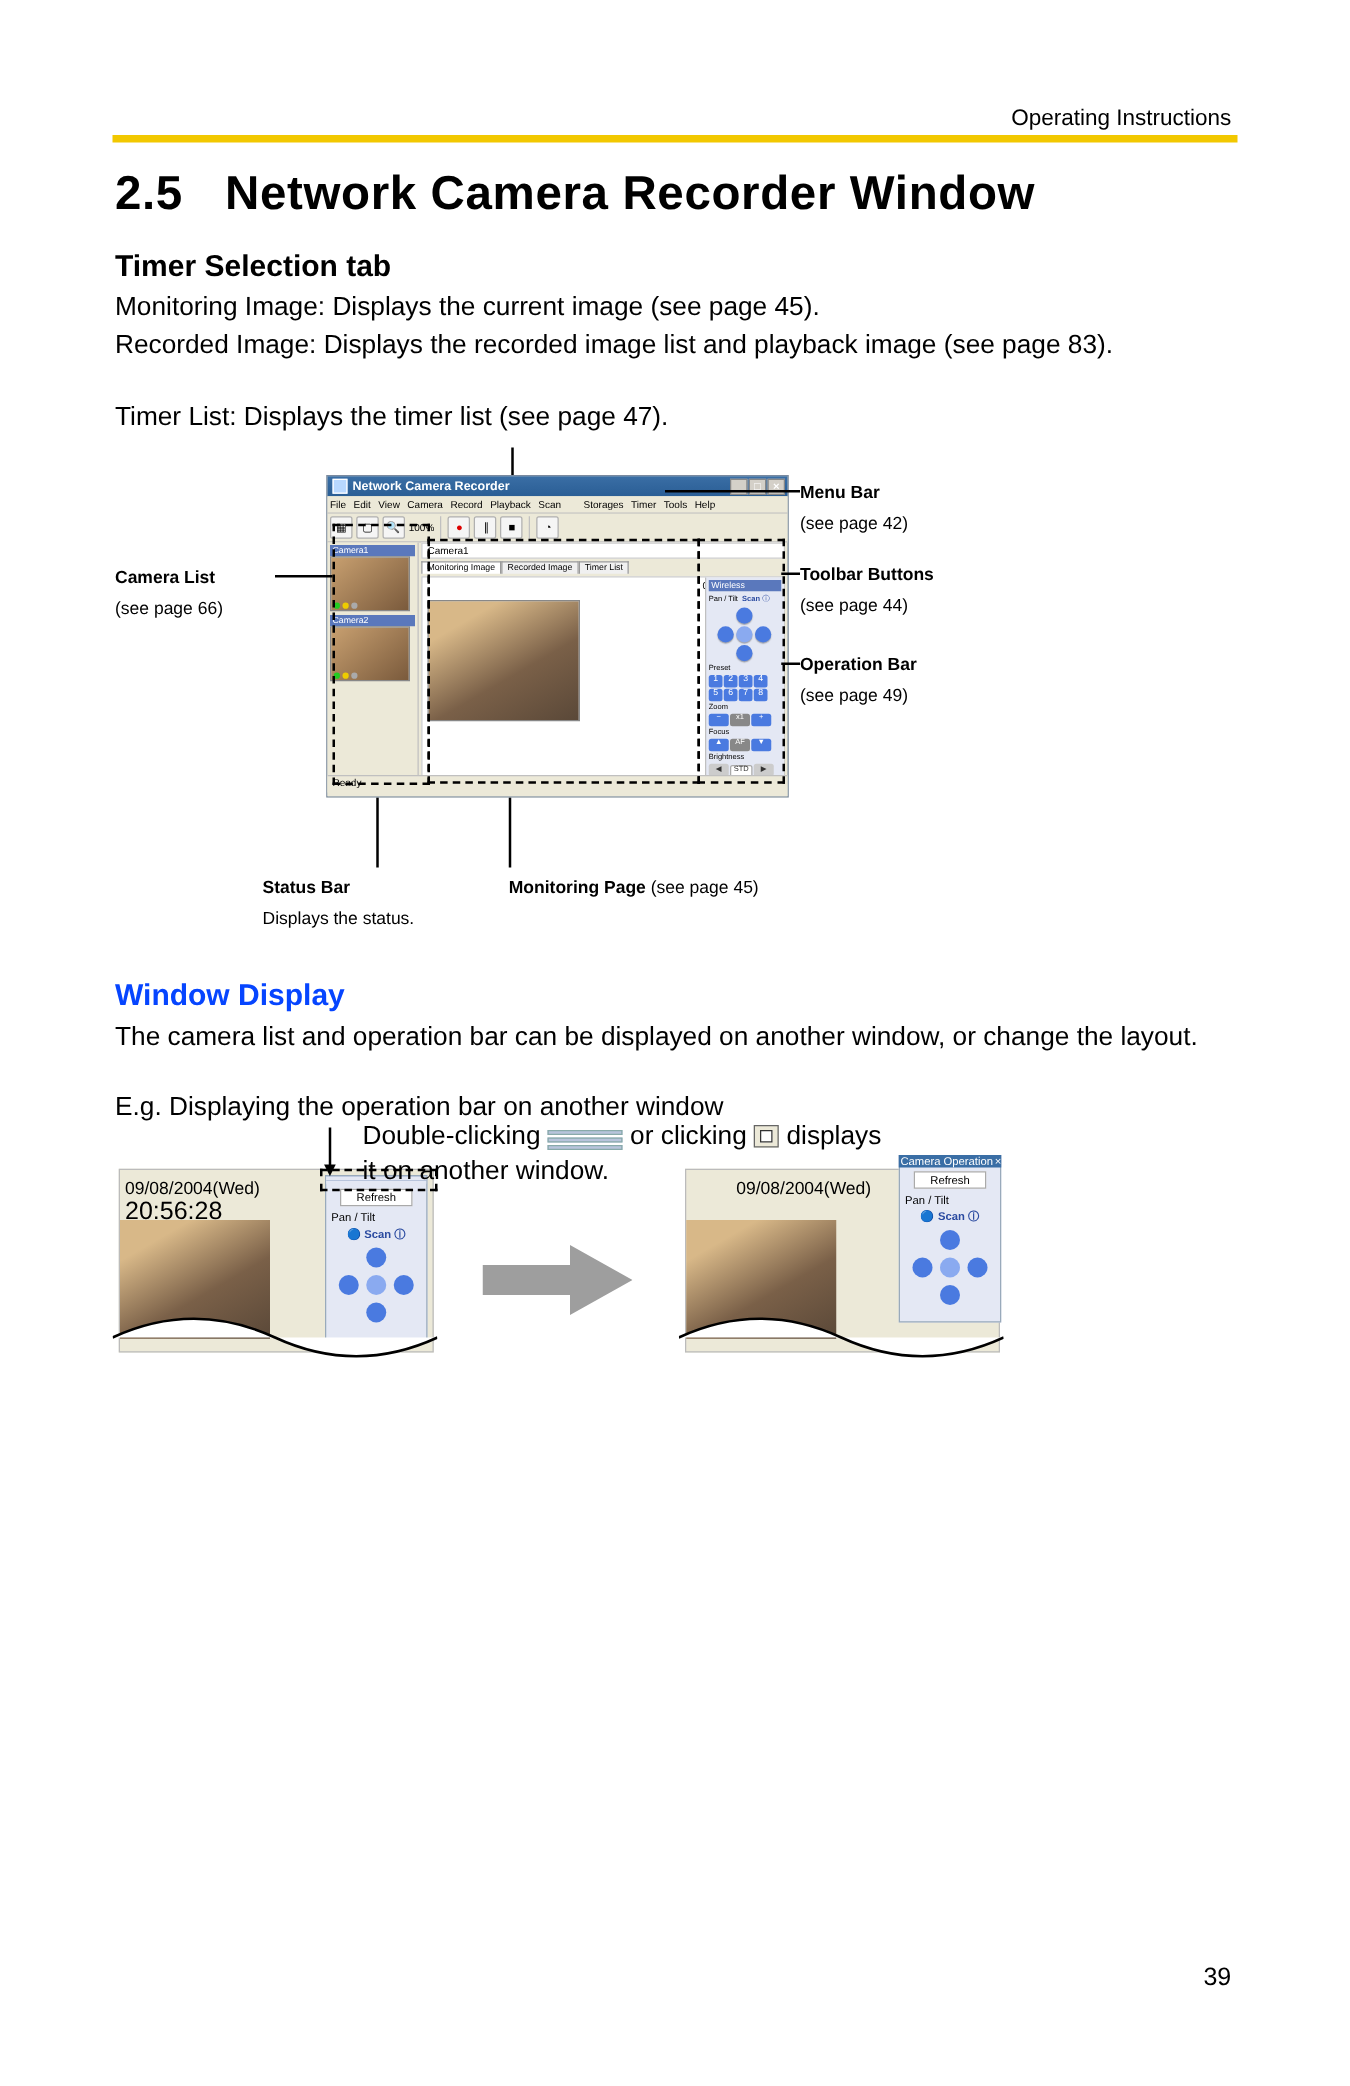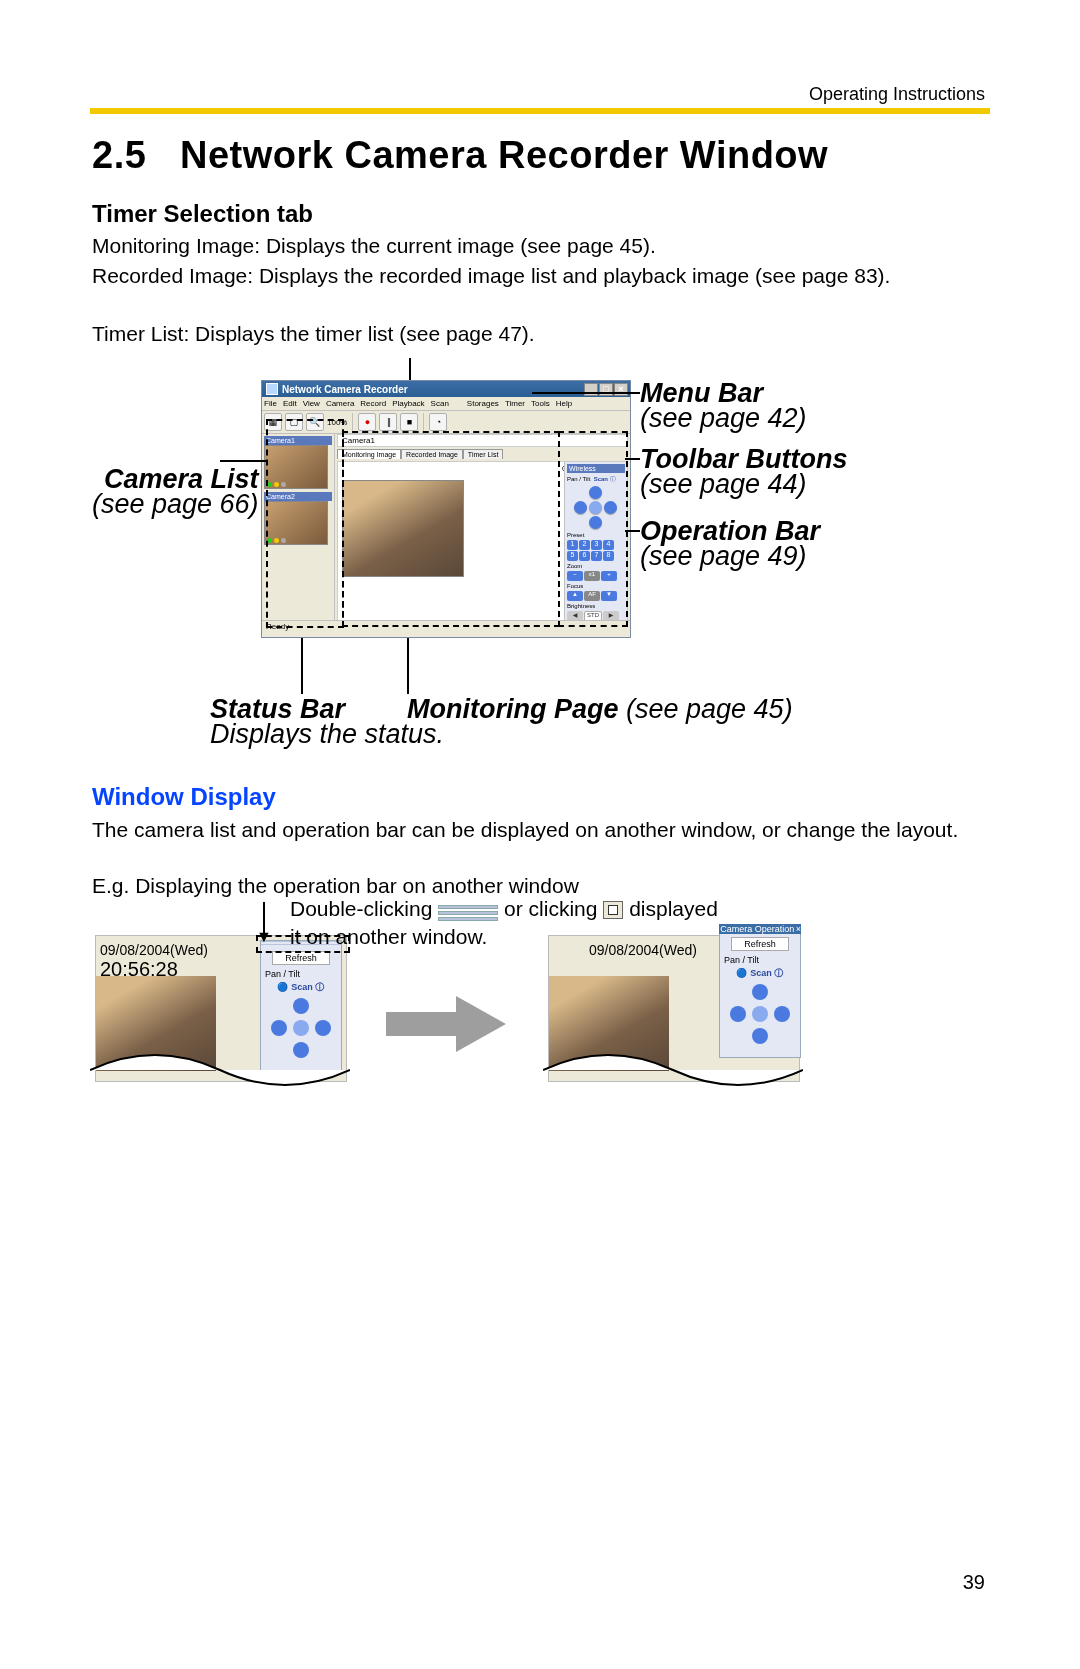--- a/index.html
+++ b/index.html
@@ -47,21 +47,21 @@
   .dbtn { position:absolute;width:13px;height:13px;background:#4a7ae0;border-radius:50%;box-shadow:0 1px 1px rgba(0,0,0,.3); }
   .dbtn.c { background:#8aaaf0; }
   .preset { display:flex; flex-wrap:wrap; gap:1px; }
   .pnum { width:11px;height:10px;background:#4a7ae0;color:#fff;font-size:7px;text-align:center;border-radius:2px; }
   .zbtn { display:inline-block;width:16px;height:10px;background:#4a7ae0;color:#fff;font-size:6px;text-align:center;border-radius:2px;margin-right:1px; }
   .statusbar { position:absolute;left:0;right:0;bottom:0;height:14px;background:#ece9d8;border-top:1px solid #c0c0c0;font-size:8px;padding:1px 4px; }
 
   .dash { position:absolute; border:2px dashed #000; }
   .leader { position:absolute; background:#000; }
 
-  .callout { position:absolute; font-size:27px; line-height:25px;font-style:italic; }
+  .callout { position:absolute; font-size:14px; line-height:25px; }
   .callout b { font-weight:bold; }
 
   .wd-left, .wd-right { position:absolute; width:250px; height:145px; background:#ece9d8; border:1px solid #bbb; }
   .wd-left { left:95px; top:935px; }
   .wd-right { left:548px; top:935px; }
   .wd-img { position:absolute; left:0; top:40px; width:120px; height:95px; background:linear-gradient(150deg,#d8b888 20%,#7a6048 60%,#5a4838); }
   .wd-date { position:absolute; left:4px; top:6px; font-size:14px; }
   .wd-op { position:absolute; right:4px; top:4px; width:80px; height:132px; background:#e4e8f4; border:1px solid #9ab; font-size:9px; text-align:center; }
   .wd-op .refresh { margin:4px auto; width:54px; border:1px solid #aaa; background:#fff; font-size:9px; padding:1px; }
   .wd-op .dpad2 { position:relative; width:60px;height:60px;margin:4px auto 0; }
@@ -211,21 +211,21 @@
 
   <div class="callout" style="left:640px; top:381px;"><b>Menu Bar</b><br><span>(see page 42)</span></div>
   <div class="leader" style="left:532px; top:392px; width:108px; height:2px;"></div>
 
   <div class="callout" style="left:640px; top:447px;"><b>Toolbar Buttons</b><br><span>(see page 44)</span></div>
   <div class="leader" style="left:625px; top:458px; width:15px; height:2px;"></div>
 
   <div class="callout" style="left:640px; top:519px;"><b>Operation Bar</b><br><span>(see page 49)</span></div>
   <div class="leader" style="left:625px; top:530px; width:15px; height:2px;"></div>
 
-  <div class="callout" style="left:92px; top:467px; text-align:right;"><b>Camera List</b><br><span>(see page 66)</span></div>
+  <div class="callout" style="left:92px; top:449px; text-align:left;"><b>Camera List</b><br><span>(see page 66)</span></div>
   <div class="leader" style="left:220px; top:460px; width:46px; height:2px;"></div>
 
   <div class="callout" style="left:210px; top:697px;"><b>Status Bar</b><br><span>Displays the status.</span></div>
   <div class="callout" style="left:407px; top:697px;"><b>Monitoring Page</b> <span>(see page 45)</span></div>
 
   <div class="window-display-head">Window Display</div>
   <div class="body-text" style="top:872px;">E.g. Displaying the operation bar on another window</div>
   <div class="body-text" style="top:816px;">The camera list and operation bar can be displayed on another window, or change the layout.</div>
 
   <div class="wd-left">
@@ -282,18 +282,18 @@
       </svg></div>
 
   <div class="leader" style="left:263px; top:902px; width:2px; height:36px;"></div>
   <div style="position:absolute;left:256px;top:928px;">▼</div>
 
   <div class="body-text" style="left:290px; top:895px; width:700px;">
     <span>Double-clicking</span>
     <span class="drag-icon"><span></span><span></span><span></span></span>
     <span>or clicking</span>
     <span class="detach-icon"></span>
-    <span>displayed</span><br>
+    <span>displays</span><br>
     <span>it on another window.</span>
   </div>
 
   <div class="page-num">39</div>
 </div>
 
 </body></html>

